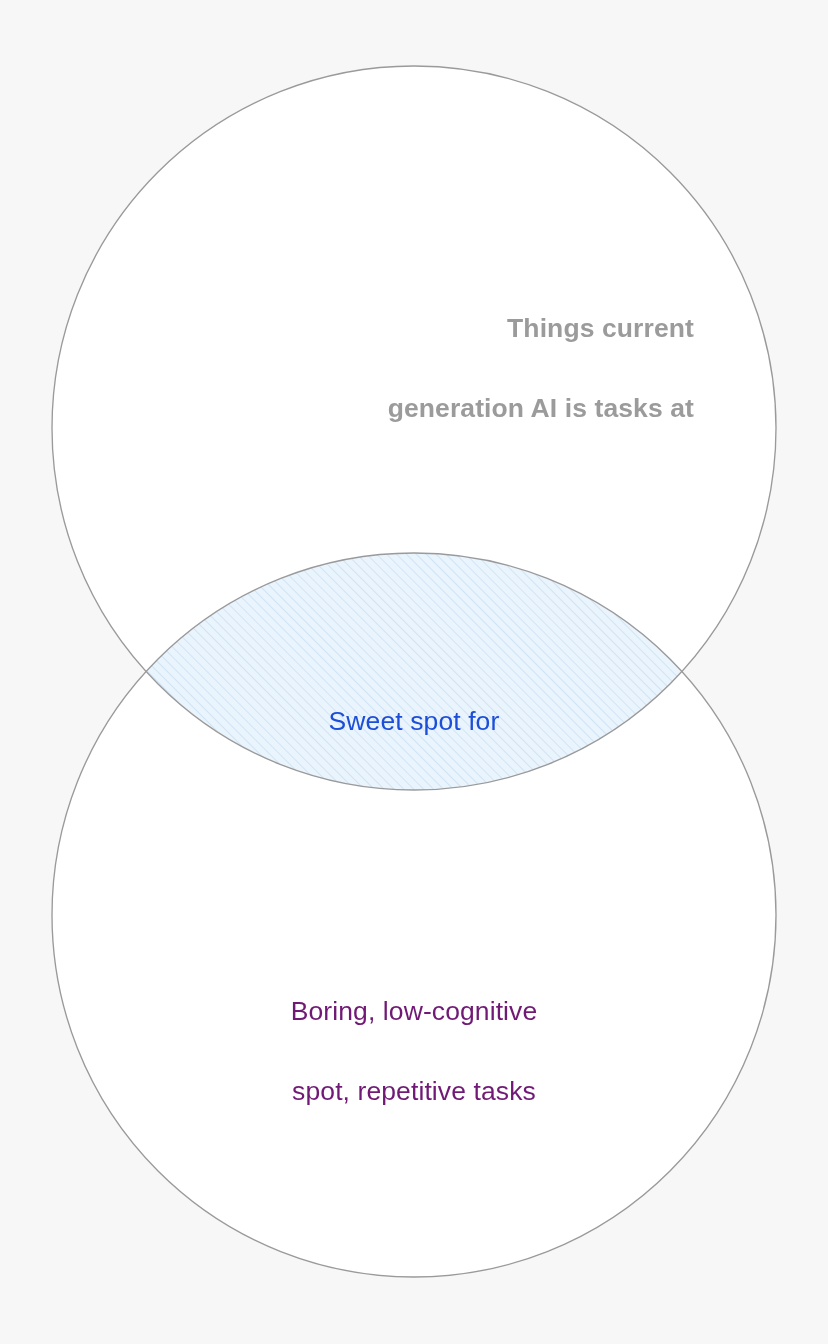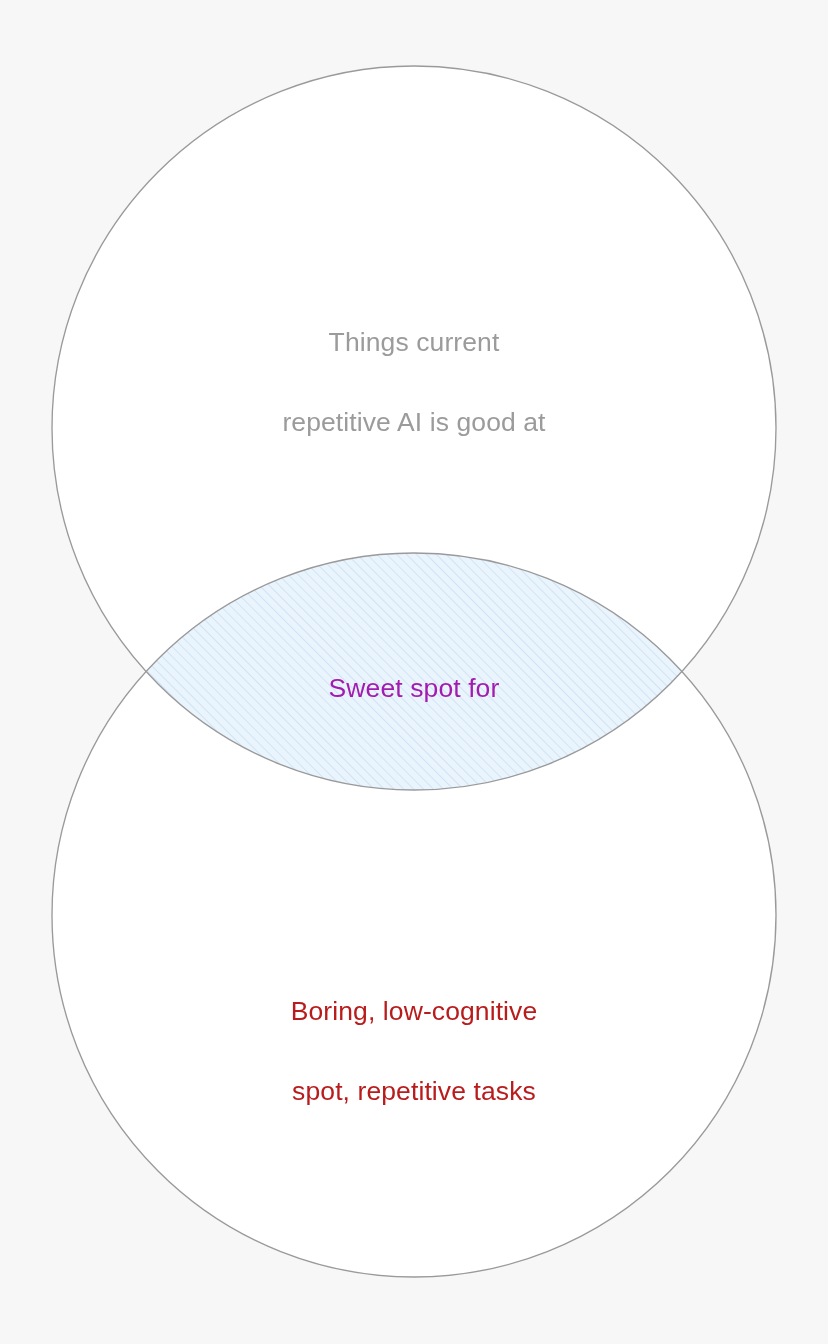--- a/index.html
+++ b/index.html
@@ -43,32 +43,33 @@
     text-align: center;
     line-height: 40px;
     font-size: 26.5px;
     letter-spacing: 0.1px;
     white-space: pre-line;
   }
   .venn-label .line {
     display: block;
   }
   #label-top {
-    top: 282px;
+    top: 268px;
     color: #9b9b9b;
-    font-weight: 400;
+    font-weight: 700;
+    text-align: right;
   }
   #label-bottom {
     top: 951px;
-    color: #b91c1c;
+    color: #701a75;
     font-weight: 400;
   }
   #label-intersection {
-    top: 628px;
-    color: #a21caf;
+    top: 661px;
+    color: #1d4ed8;
     font-weight: 400;
   }
 </style>
 </head>
 <body>
 
 <div id="venn-stage">
 
   <svg id="venn-svg" viewBox="0 0 828 1344" width="828" height="1344" xmlns="http://www.w3.org/2000/svg">
     <defs>
@@ -90,21 +91,21 @@
     </g>
 
     <circle cx="414" cy="428" r="362" fill="none" stroke="#9a9a9a" stroke-width="1.35"></circle>
     <circle cx="414" cy="915" r="362" fill="none" stroke="#9a9a9a" stroke-width="1.35"></circle>
   </svg>
 
   <div class="label-layer">
 
     <div class="venn-label" id="label-top">
       <span class="line">Things current</span>
-      <span class="line">repetitive AI is good at</span>
+      <span class="line">generation AI is tasks at</span>
     </div>
 
     <div class="venn-label" id="label-intersection">
       <span class="line">Sweet spot for</span>
     </div>
 
     <div class="venn-label" id="label-bottom">
       <span class="line">Boring, low-cognitive</span>
       <span class="line">spot, repetitive tasks</span>
     </div>

